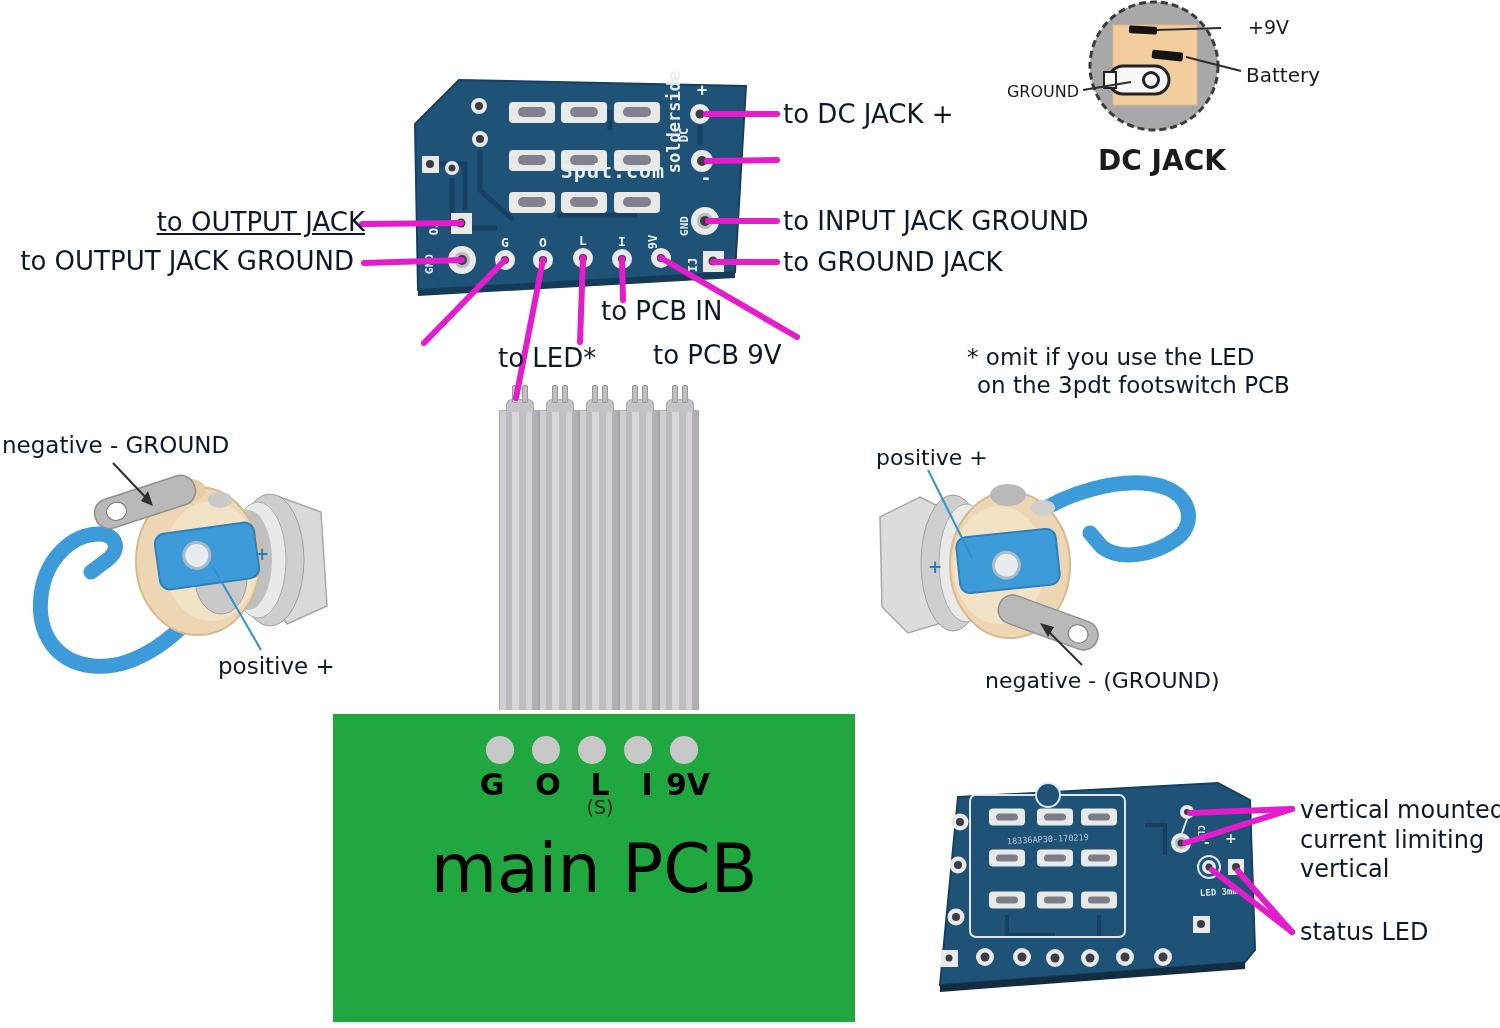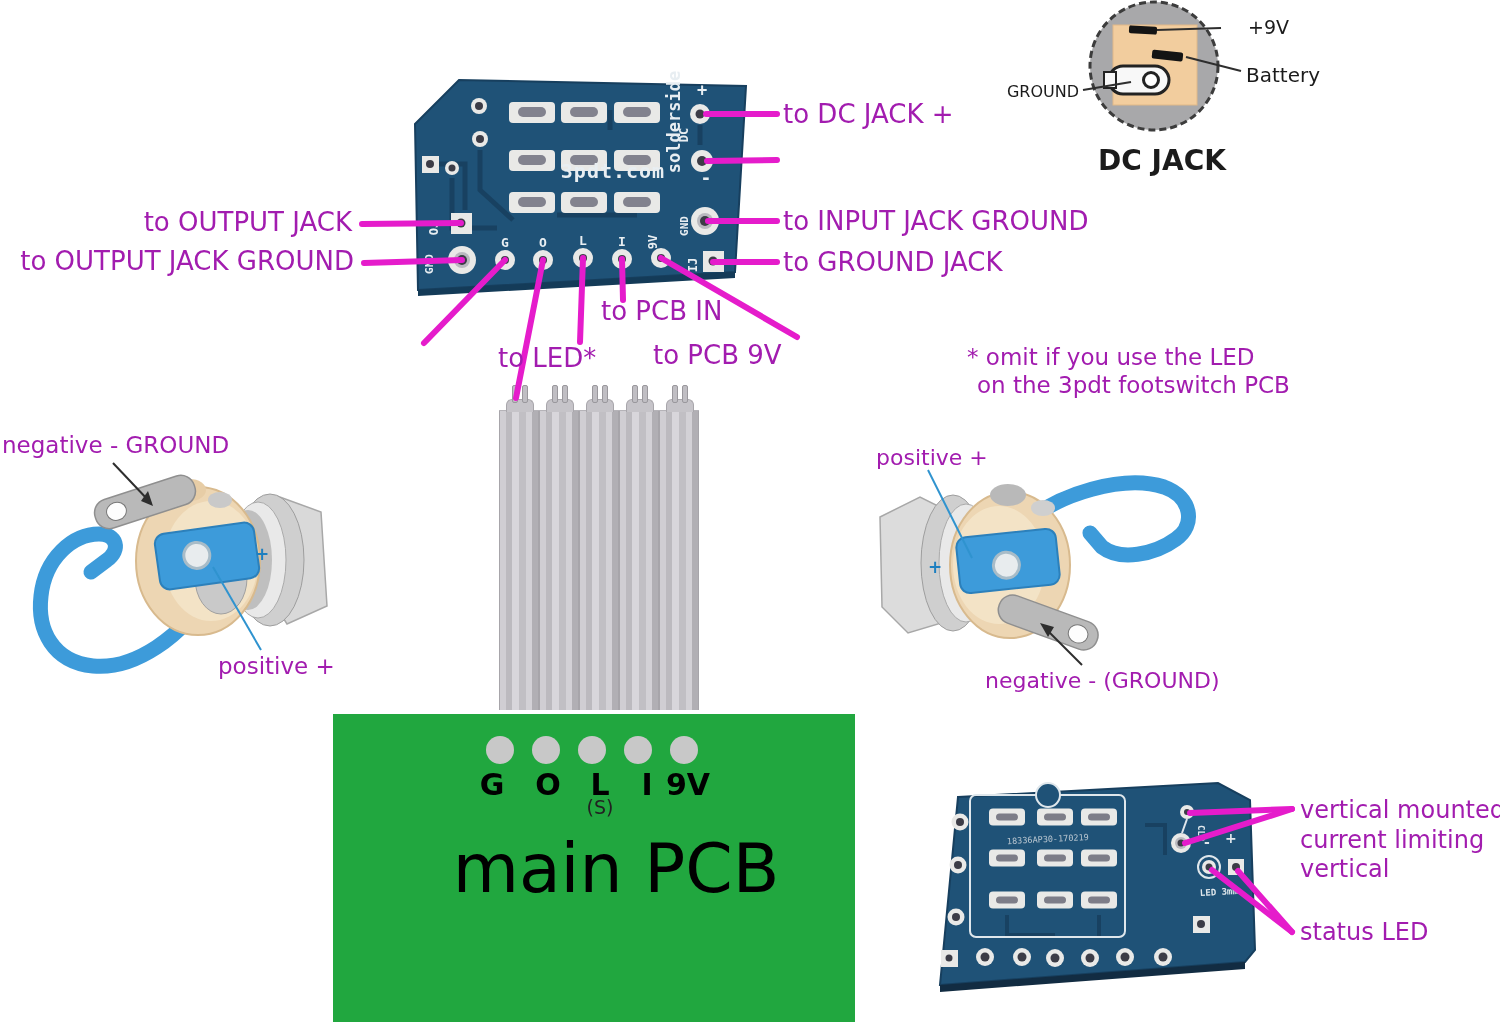--- a/index.html
+++ b/index.html
@@ -1,33 +1,33 @@
 <!DOCTYPE html>
 <html><head>
 <meta charset="utf-8">
 <style>
   html,body{margin:0;padding:0;background:#fff;}
   #canvas{position:relative;width:1500px;height:1028px;background:#ffffff;overflow:hidden;
           font-family:"DejaVu Sans",sans-serif;}
-  .lbl{position:absolute;font:26px/1.15 "DejaVu Sans",sans-serif;color:#a21caf;white-space:nowrap;z-index:7;}
+  .lbl{position:absolute;font:26px/1.15 "DejaVu Sans",sans-serif;color:#0f172a;white-space:nowrap;z-index:7;}
   .lbl.sm{font-size:23px;}
   .lbl.xs{font-size:22px;}
   .lbl.r{text-align:right;}
   svg{display:block;}
   .pcbsvg{position:absolute;z-index:2;}
   #overlay{position:absolute;left:0;top:0;z-index:6;pointer-events:none;}
   
   #greenbox{position:absolute;left:333px;top:714px;width:522px;height:308px;z-index:2;}
   #greenbox .pad{position:absolute;top:22px;width:28px;height:28px;border-radius:50%;}
   #greenbox .pin{position:absolute;top:56px;transform:translateX(-50%);
                  font:bold 30px/1 "DejaVu Sans",sans-serif;color:#000;}
   #sleeve-note{position:absolute;left:267px;top:84px;transform:translateX(-50%);
                font:19px/1 "DejaVu Sans",sans-serif;color:#222;}
   #mainpcb-title{position:absolute;left:0;top:118px;width:100%;text-align:center;
-                 font:68px/1.1 "DejaVu Sans",sans-serif;color:#000;padding-left:22px;}
+                 font:68px/1.1 "DejaVu Sans",sans-serif;color:#000;}
   
   #cable{position:absolute;left:499px;top:410px;width:200px;height:299px;z-index:1;
          background:repeating-linear-gradient(90deg,
            #a7a5aa 0 1px,#d0ced3 1px 7px,#bcbabf 7px 13px,#d8d6db 13px 20px,
            #c1bfc4 20px 27px,#d3d1d6 27px 33px,#b1afb4 33px 39px,#a7a5aa 39px 40px);
          border-top:1px solid #b5b3b8;}
   .shoulder{position:absolute;top:-12px;width:26px;height:12px;background:#c6c4c9;
             border:1px solid #a8a6ab;border-bottom:none;border-radius:6px 6px 0 0;}
   .wiretip{position:absolute;top:-26px;width:4px;height:16px;background:#c0bec3;
            border:1px solid #9a989d;border-radius:2px;}
@@ -383,21 +383,21 @@
     <polygon points="1040,623 1054,627 1048,637" fill="#2e2e2e"></polygon>
     <g stroke="#2f93cf" stroke-width="2">
       <line x1="213" y1="567" x2="261" y2="650"></line>
       <line x1="928" y1="470" x2="972" y2="558"></line>
     </g>
   </svg>
 
   <div class="lbl" style="left:783px;top:100px;">to DC JACK +</div>
   <div class="lbl" style="left:783px;top:207px;">to INPUT JACK GROUND</div>
   <div class="lbl" style="left:783px;top:248px;">to GROUND JACK</div>
-  <div class="lbl r" style="left:0;top:208px;width:352px;">to OUTPUT JACK</div>
+  <div class="lbl r" style="left:13px;top:208px;width:352px;text-decoration:underline;">to OUTPUT JACK</div>
   <div class="lbl r" style="left:0;top:247px;width:354px;">to OUTPUT JACK GROUND</div>
   <div class="lbl" style="left:601px;top:297px;">to PCB IN</div>
   <div class="lbl" style="left:498px;top:344px;">to LED*</div>
   <div class="lbl" style="left:653px;top:341px;">to PCB 9V</div>
 
   <div class="lbl sm" style="left:967px;top:344px;">* omit if you use the LED</div>
   <div class="lbl sm" style="left:977px;top:372px;">on the 3pdt footswitch PCB</div>
 
   <div class="lbl sm" style="left:2px;top:432px;">negative - GROUND</div>
   <div class="lbl sm" style="left:218px;top:653px;">positive +</div>

